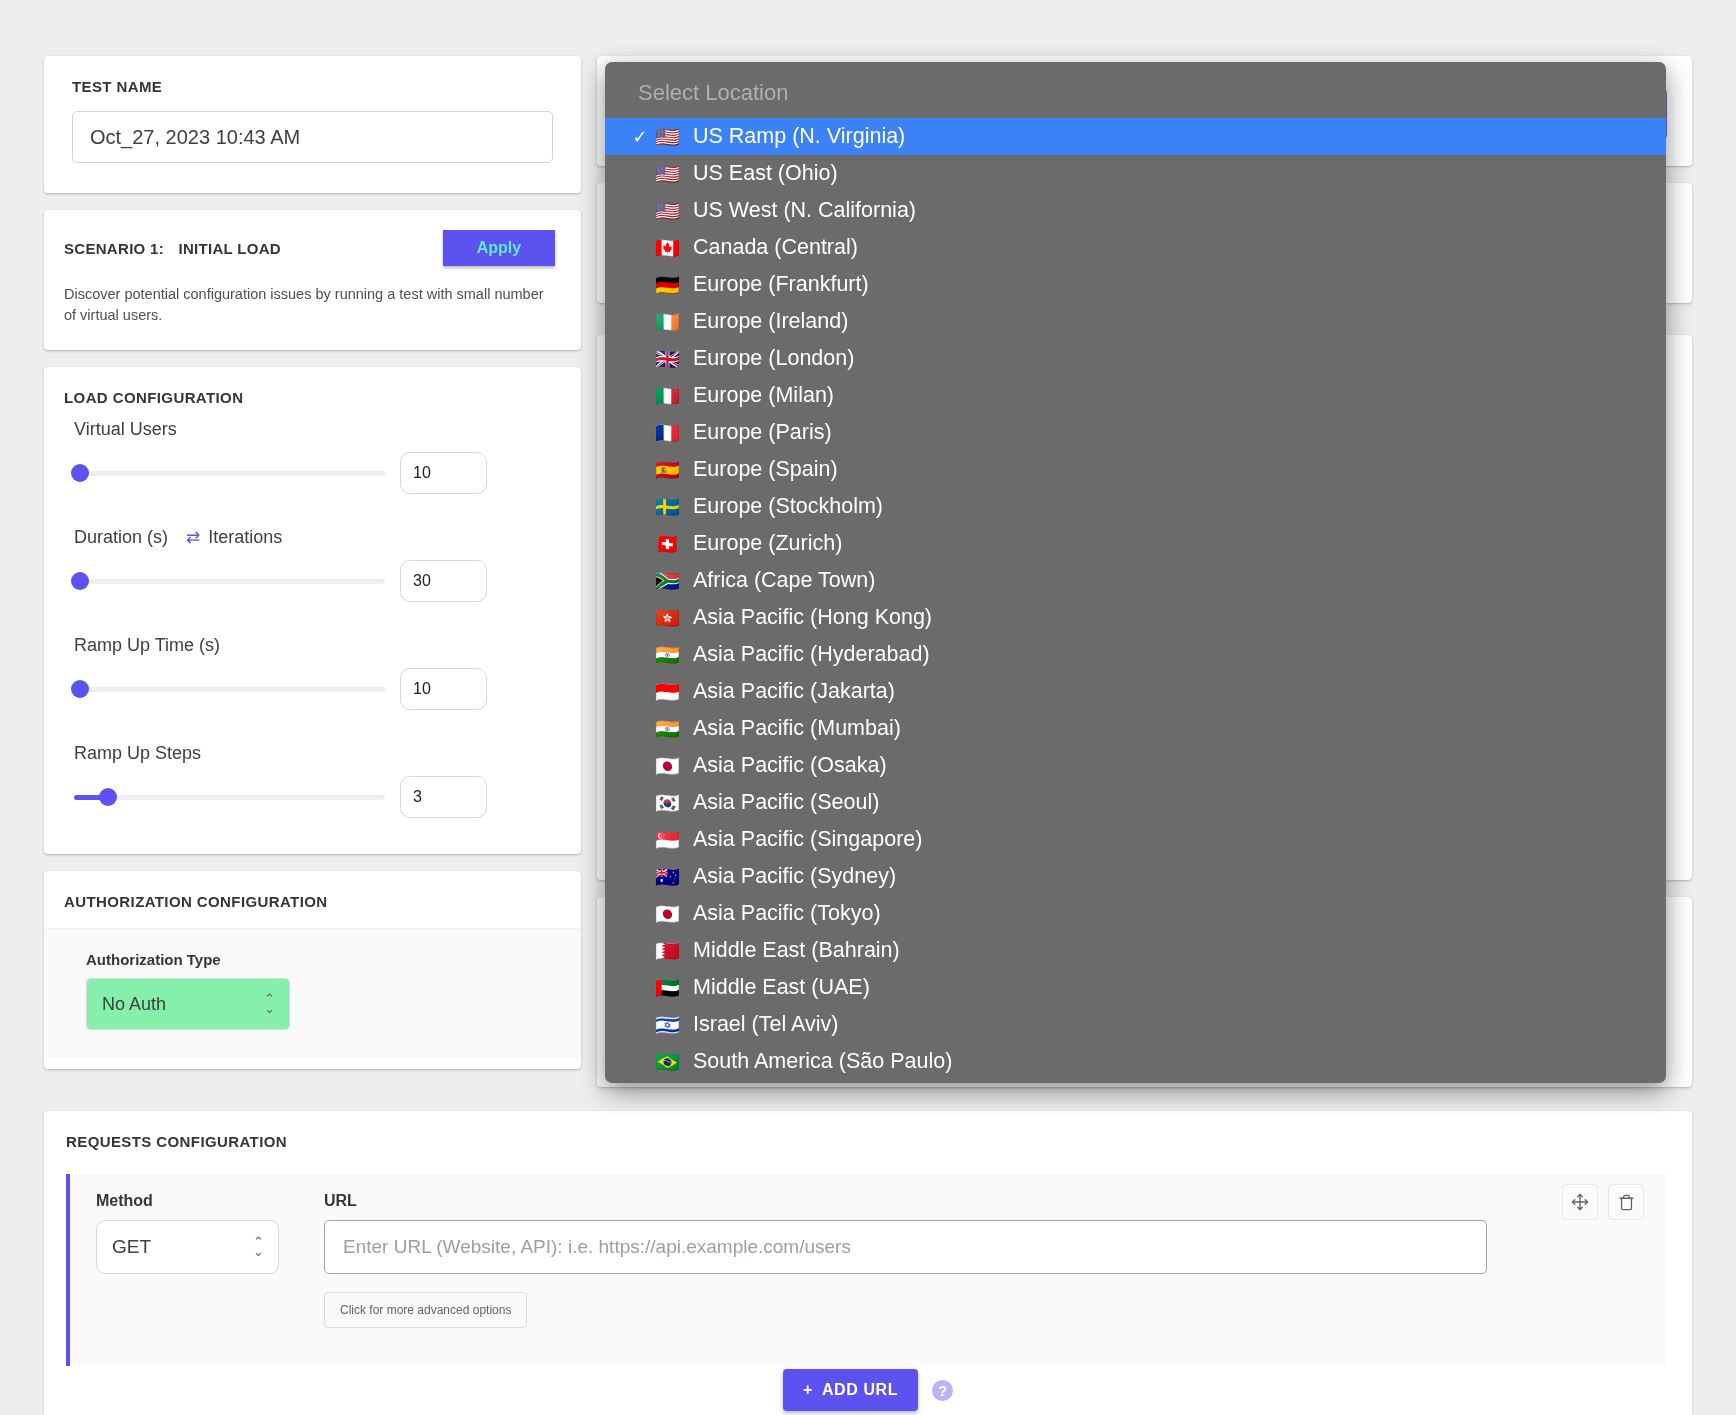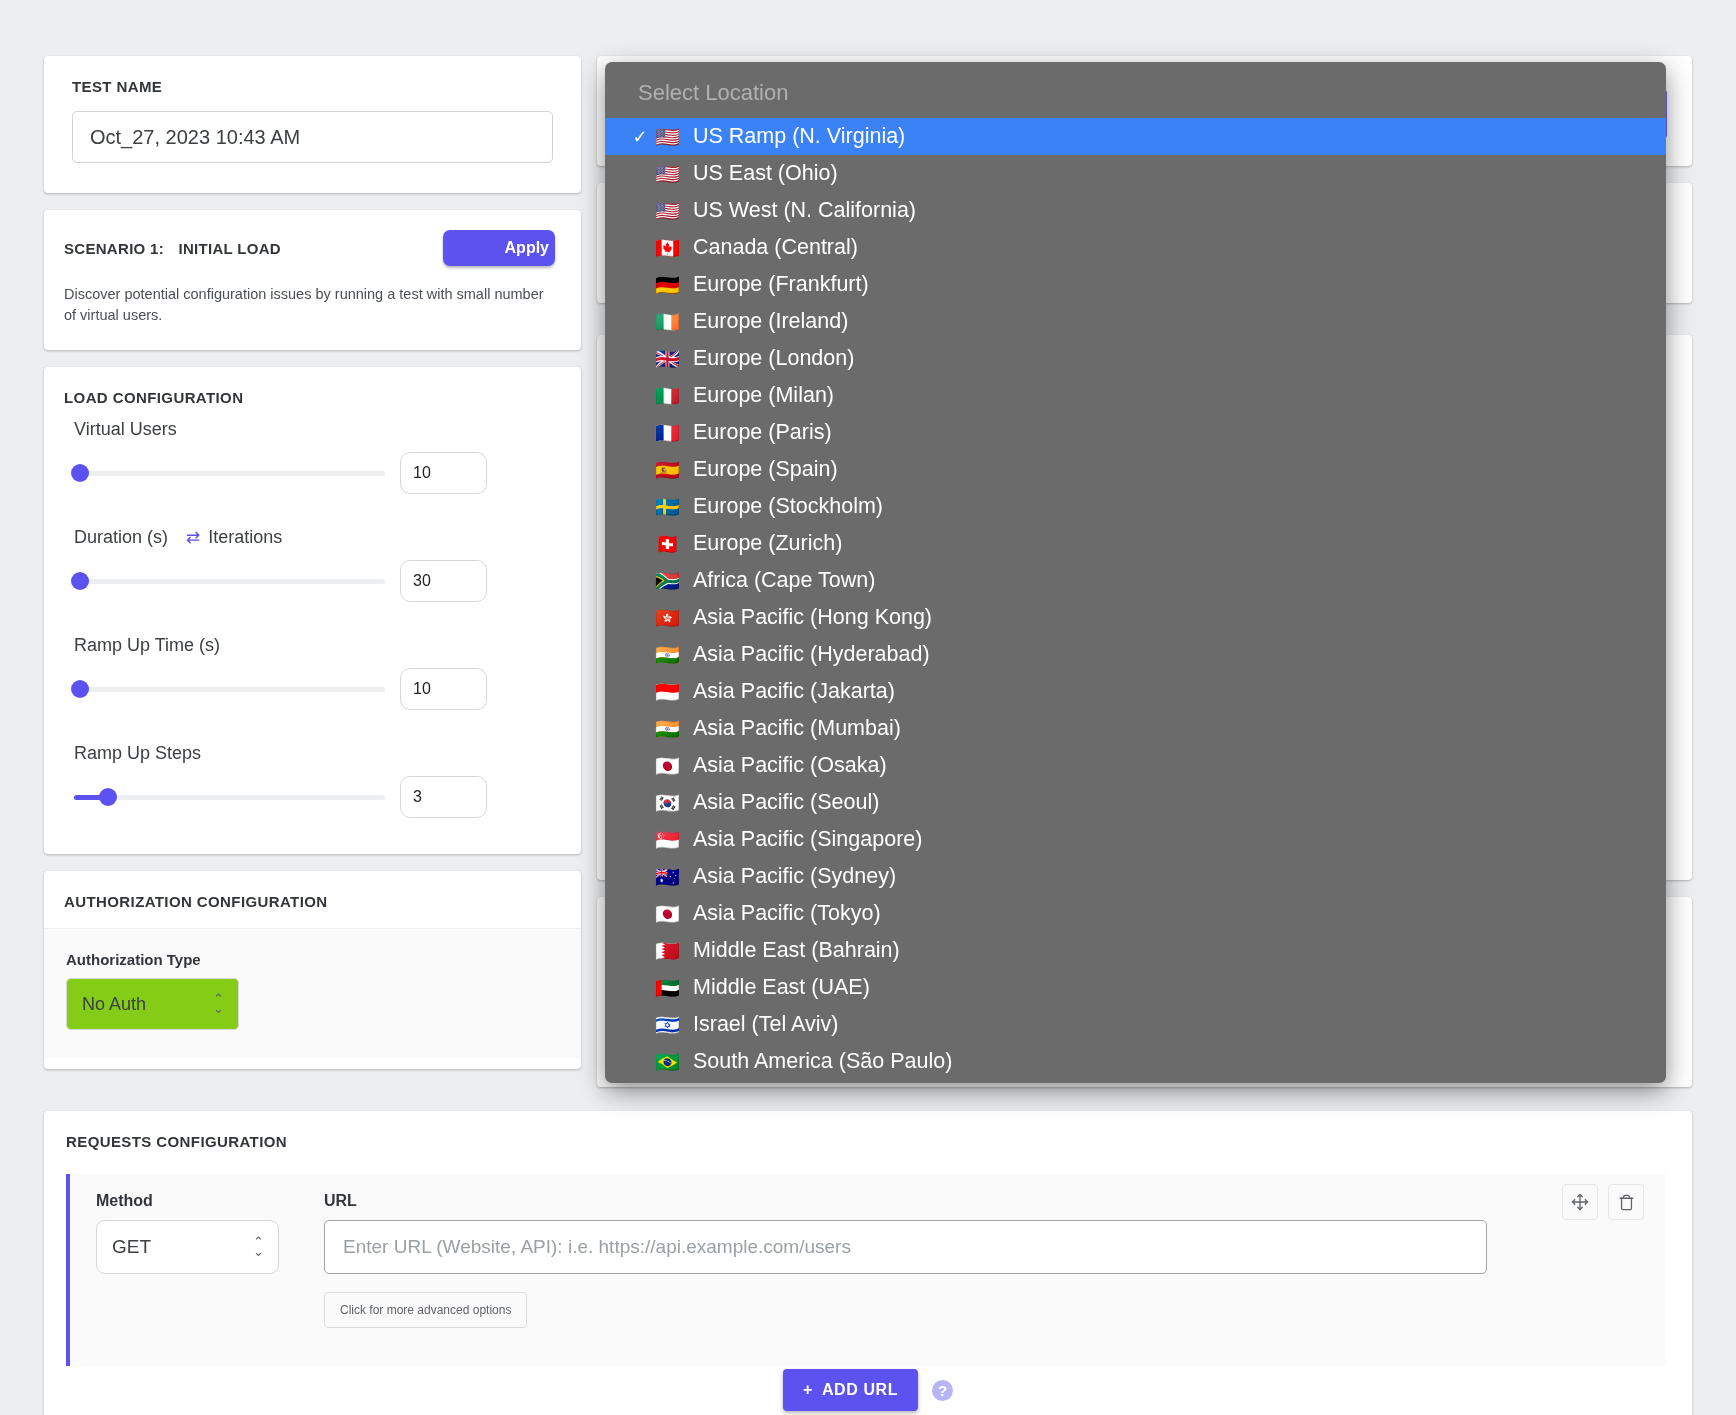--- a/index.html
+++ b/index.html
@@ -42,29 +42,28 @@
     background: #fff;
     outline: none;
   }
 
   .scenario-card { margin-top: 17px; padding: 20px 26px 24px 20px; position: relative; }
   .scenario-head { display: flex; align-items: center; justify-content: space-between; }
   .scenario-title { font-size: 15px; font-weight: bold; color: #32363a; letter-spacing: .3px; }
   .scenario-title .num { margin-right: 10px; }
   .apply-btn {
     background: #5b52f0;
-    color: #ffffff;
+    color: #5eead4;
     border: none;
-    border-radius: 7px;
+    border-radius: 0;
     width: 112px; height: 36px;
     font-size: 16px; font-weight: bold;
     font-family: "Liberation Sans", sans-serif;
     box-shadow: 0 2px 3px rgba(0,0,0,.28);
     cursor: pointer;
-    text-align: right;
   }
   .scenario-desc {
     margin-top: 18px;
     font-size: 14.5px;
     line-height: 1.45;
     color: #4a4f55;
     max-width: 505px;
   }
 
   .load-card { margin-top: 17px; padding: 22px 26px 26px 20px; height: 487px; }
@@ -90,28 +89,28 @@
     padding: 0 12px; font-size: 16px; color: #202124;
     font-family: "Liberation Sans", sans-serif; background:#fff; outline:none;
   }
   .field-block { margin-bottom: 33px; }
 
   .auth-card { margin-top: 17px; height: 198px; padding: 22px 26px 0 20px; }
   .auth-inner {
     margin-top: 18px; margin-left: -20px; margin-right: -26px;
     background: #fafafa;
     border-top: 1px solid #f0f0f0;
-    height: 130px; padding: 22px 0 0 22px;
+    height: 130px; padding: 22px 0 0 42px;
   }
   .auth-type-label { font-size: 15px; font-weight: bold; color:#32363a; margin-bottom: 10px; }
   .select-box {
     position: relative;
-    width: 173px; height: 52px;
+    width: 204px; height: 52px;
     border: 1px solid #d4d7db; border-radius: 5px;
-    background: #84cc16;
+    background: #86efac;
     display: flex; align-items: center;
     padding: 0 15px;
     font-size: 18px; color: #3c4043;
     cursor: pointer;
   }
   .spinner {
     position: absolute; right: 14px; top: 50%; transform: translateY(-50%);
     display: flex; flex-direction: column; align-items: center; justify-content: center;
     color: #5f6368;
   }

